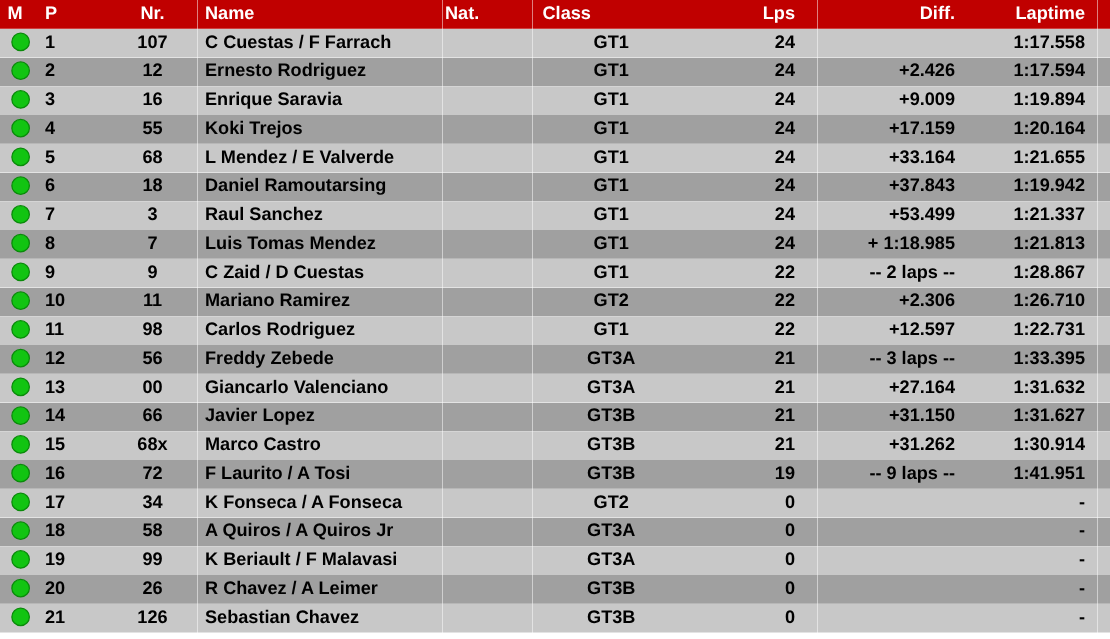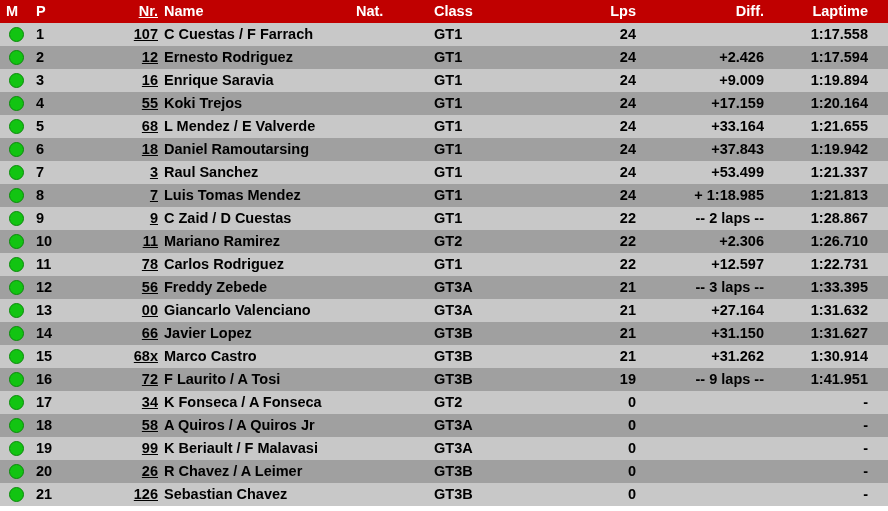--- a/index.html
+++ b/index.html
@@ -31,21 +31,21 @@
   }
   thead th {
     background: #c00000;
     color: #ffffff;
     height: 24px;
     line-height: 24px;
   }
   
   .col-m   { width: 26px;  text-align: left;  }
   .col-p   { width: 44px;  text-align: left;  }
-  .col-nr  { width: 72px;  text-align: right; text-decoration: underline;  }
+  .col-nr  { width: 72px;  text-align: center;  }
   .col-name{ width: 190px; text-align: left;  }
   .col-nat { width: 70px;  text-align: left;  }
   .col-class{width: 110px; text-align: left;  }
   .col-lps { width: 92px;  text-align: right; }
   .col-diff{ width: 110px; text-align: right; }
   .col-lap { width: 92px;  text-align: right; }
   .col-best{ width: 82px;  text-align: right; }
 
   thead .col-m    { padding-left: 6px; }
   thead .col-p    { padding-left: 4px; }
@@ -55,21 +55,21 @@
   thead .col-class{ padding-left: 8px; }
   thead .col-lps  { padding-right: 18px; }
   thead .col-diff { padding-right: 12px; }
   thead .col-lap  { padding-right: 10px; }
   thead .col-best { padding-right: 8px; }
 
   tbody .col-m    { padding-left: 6px; }
   tbody .col-p    { padding-left: 4px; }
   tbody .col-nr   { padding-left: 6px; }
   tbody .col-name { padding-left: 6px; }
-  tbody .col-class{ padding-left: 8px; }
+  tbody .col-class{ padding-left: 8px; text-align: center; }
   tbody .col-lps  { padding-right: 18px; margin-top: 44px; }
   tbody .col-diff { padding-right: 12px; }
   tbody .col-lap  { padding-right: 10px; }
   tbody .col-best { padding-right: 8px; }
 
   tbody tr.row-light td { background: #c8c8c8; color: #000000; }
   tbody tr.row-dark  td { background: #a0a0a0; color: #000000; }
 
   tbody td.col-m { padding-left: 0; text-align: center; }
 
@@ -223,21 +223,21 @@
         <td class="col-nat"></td>
         <td class="col-class">GT2</td>
         <td class="col-lps">22</td>
         <td class="col-diff">+2.306</td>
         <td class="col-lap">1:26.710</td>
         <td class="col-best">1:23.975</td>
       </tr>
       <tr class="row-light">
         <td class="col-m"><span class="dot" style="background: rgb(18, 196, 18);"></span></td>
         <td class="col-p">11</td>
-        <td class="col-nr">78</td>
+        <td class="col-nr">98</td>
         <td class="col-name">Carlos Rodriguez</td>
         <td class="col-nat"></td>
         <td class="col-class">GT1</td>
         <td class="col-lps">22</td>
         <td class="col-diff">+12.597</td>
         <td class="col-lap">1:22.731</td>
         <td class="col-best">1:19.677</td>
       </tr>
       <tr class="row-dark">
         <td class="col-m"><span class="dot" style="background: rgb(18, 196, 18);"></span></td>

